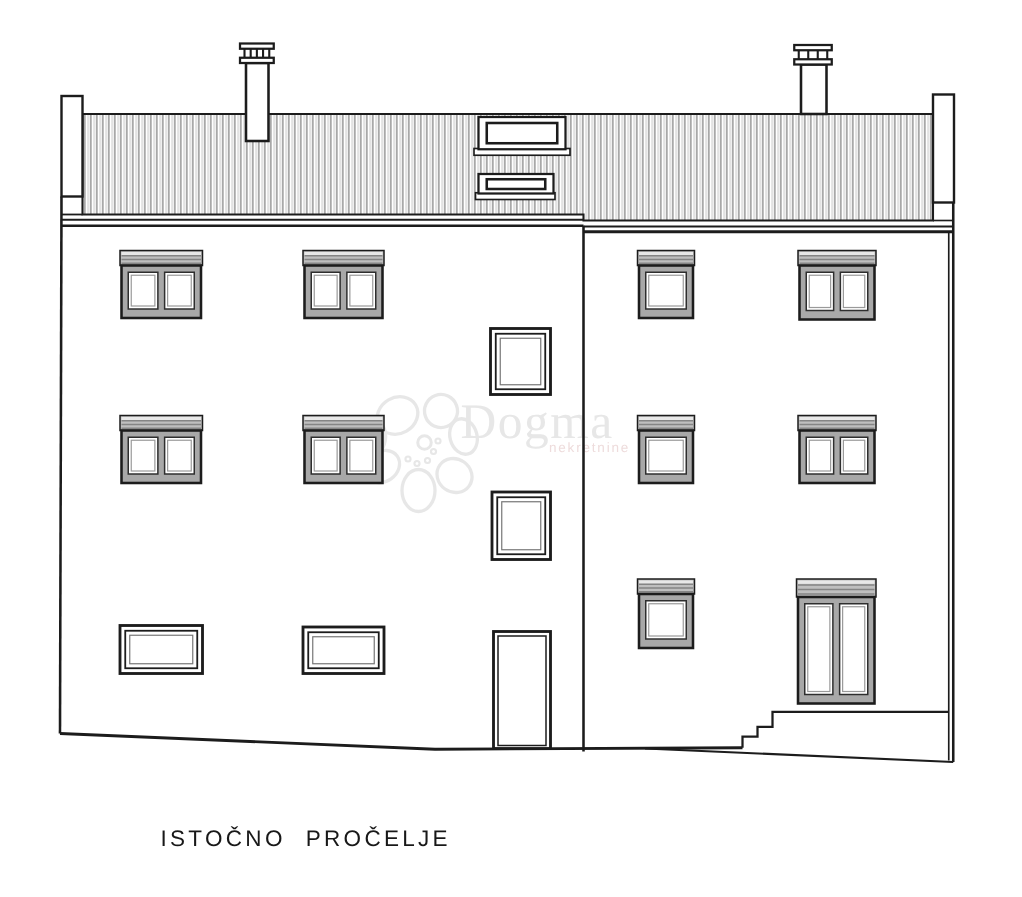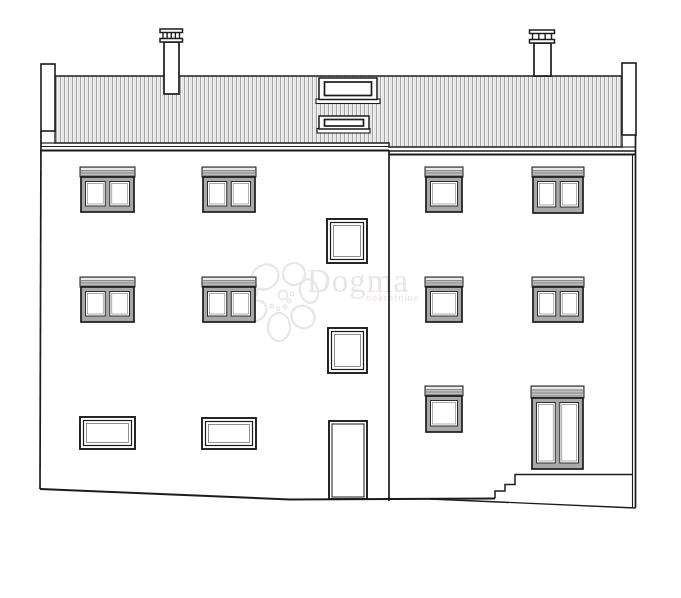--- a/index.html
+++ b/index.html
@@ -221,13 +221,14 @@
       <g>
         <rect x="202" y="418" width="54" height="31" fill="#fff" stroke="#1c1c1c" stroke-width="1.9"></rect>
         <rect x="205.5" y="421.5" width="47" height="24" fill="#fff" stroke="#1c1c1c" stroke-width="1.2"></rect>
         <rect x="208.5" y="424.5" width="41" height="18" fill="none" stroke="#777" stroke-width="0.8"></rect>
       </g>
       <g>
         <rect x="329" y="421" width="38" height="78" fill="#fff" stroke="#1c1c1c" stroke-width="1.9"></rect>
         <rect x="332" y="424" width="32" height="73" fill="#fff" stroke="#1c1c1c" stroke-width="1"></rect>
       </g>
     </svg>
+  <div class="drawing-title">ISTOČNO PROČELJE</div>
 </div>
 
 </body></html>

